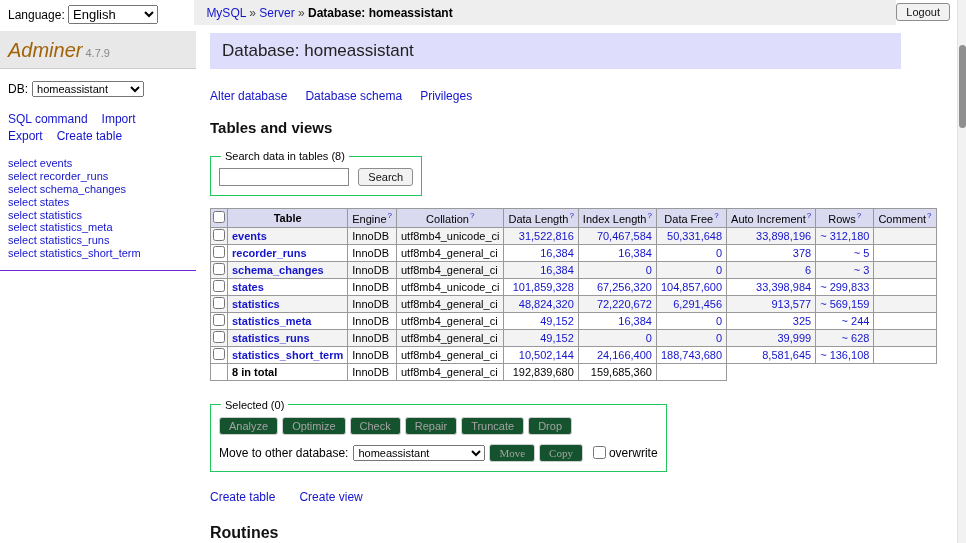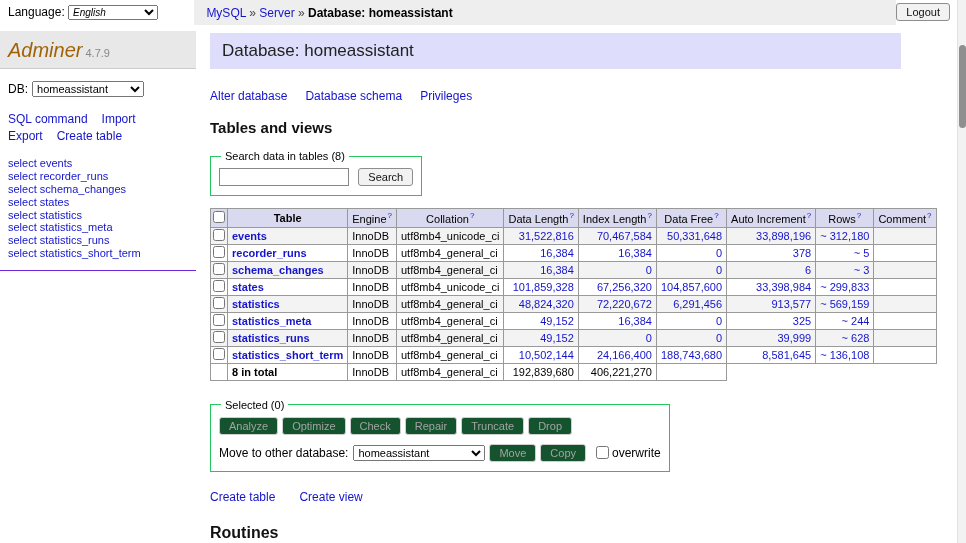--- a/index.html
+++ b/index.html
@@ -10,21 +10,21 @@
     --shade:#f3f3f3;
   }
   *{box-sizing:border-box;margin:0;padding:0;}
   html,body{width:966px;height:543px;overflow:hidden;}
   body{font-family:"Liberation Sans","DejaVu Sans",sans-serif;font-size:12px;color:#000;background:#fff;position:relative;}
   a{color:var(--link);text-decoration:none;cursor:pointer;}
 
   
   .topbar{display:flex;height:25px;align-items:stretch;}
   .lang{width:196px;padding:5px 0 0 8px;white-space:nowrap;}
-  .lang select{width:90px;font-size:10px;font-style:italic;}
+  .lang select{width:90px;font-size:13px;}
   .breadcrumb{width:708px;background:var(--breadcrumb-bg);padding:6px 0 0 12px;white-space:nowrap;overflow:hidden;}
   .breadcrumb b{color:#000;}
   .bc-sep{color:#444;}
   .logout-area{flex:1;text-align:right;padding:3px 16px 0 0;}
 
   
   .btn{font-family:inherit;font-size:11px;color:#111;background:#f2f2f2;border:1px solid #8d8d8d;border-radius:3px;padding:2px 9px;cursor:pointer;}
   .btn.disabled,.btn:disabled{color:#a3a3a3;border-color:#cfcfcf;background:#14532d;cursor:default;}
 
   
@@ -64,21 +64,21 @@
   tbody tr:nth-child(odd){background:var(--shade);}
   tfoot td.total{font-weight:bold;}
   tfoot td.num{color:#000;}
   .tables input[type=checkbox]{width:12px;height:12px;}
 
   
   .selected-fs{margin-top:18px;}
   .sel-buttons .btn{margin-right:4px;}
   .move-row{margin-top:9px;font-size:12px;}
   .move-row select{width:132px;font-size:11px;margin-left:5px;}
-  .move-row .btn{margin-left:4px;}
+  .move-row .btn{margin-left:4px;font-family:Liberation Serif, serif;}
   .move-row input[type=checkbox]{margin-left:10px;vertical-align:-2px;}
   .move-row .ow{margin-left:3px;}
 
   .create-links{margin-top:18px;}
   .create-links a{margin-right:24px;}
 
   
   .vscroll{position:absolute;right:0;top:0;width:9px;height:543px;background:#f2f2f2;border-left:1px solid #e2e2e2;}
   .vthumb{position:absolute;left:1px;top:45px;width:7px;height:83px;background:#8f8f8f;border-radius:4px;}
 </style>
@@ -244,21 +244,21 @@
           <td class="comment"></td>
         </tr>
       </tbody>
     <tfoot>
         <tr>
           <td class="check"></td>
           <td class="total">8 in total</td>
           <td class="plain">InnoDB</td>
           <td class="plain">utf8mb4_general_ci</td>
           <td class="num">192,839,680</td>
-          <td class="num">406,221,270</td>
+          <td class="num">159,685,360</td>
           <td class="plain"></td>
         </tr>
       </tfoot>
   </table>
 
   <fieldset class="selected-fs">
     <legend>Selected (0)</legend>
     <div class="sel-buttons"><button class="btn disabled" disabled="">Analyze</button><button class="btn disabled" disabled="">Optimize</button><button class="btn disabled" disabled="">Check</button><button class="btn disabled" disabled="">Repair</button><button class="btn disabled" disabled="">Truncate</button><button class="btn disabled" disabled="">Drop</button></div>
     <div class="move-row">
       <span>Move to other database:</span><select><option>homeassistant</option></select><button class="btn disabled" disabled="">Move</button><button class="btn disabled" disabled="">Copy</button><input type="checkbox" style=""><span class="ow">overwrite</span>

